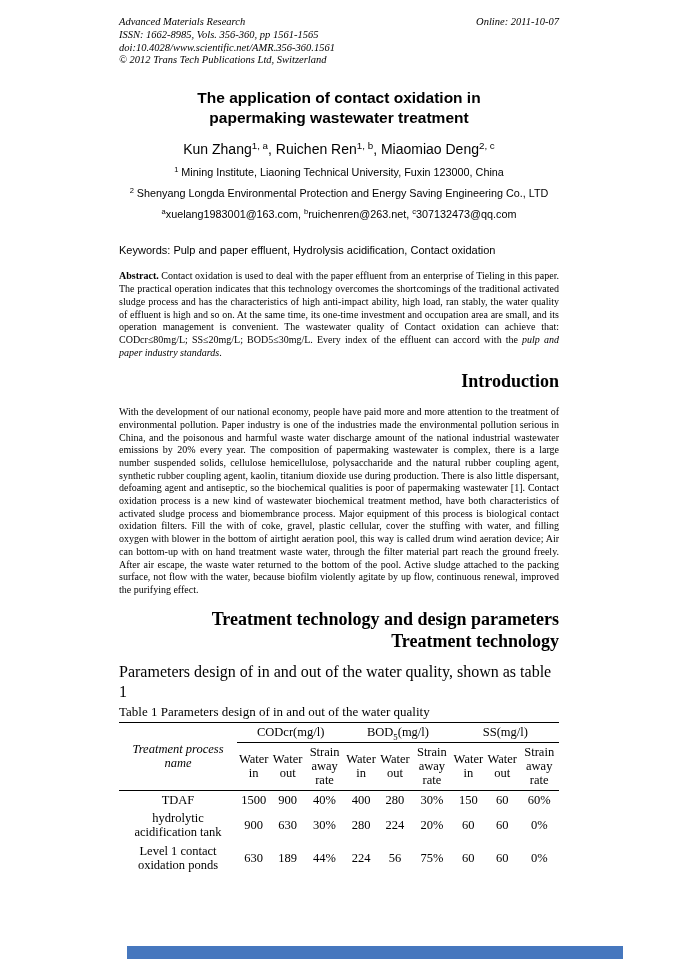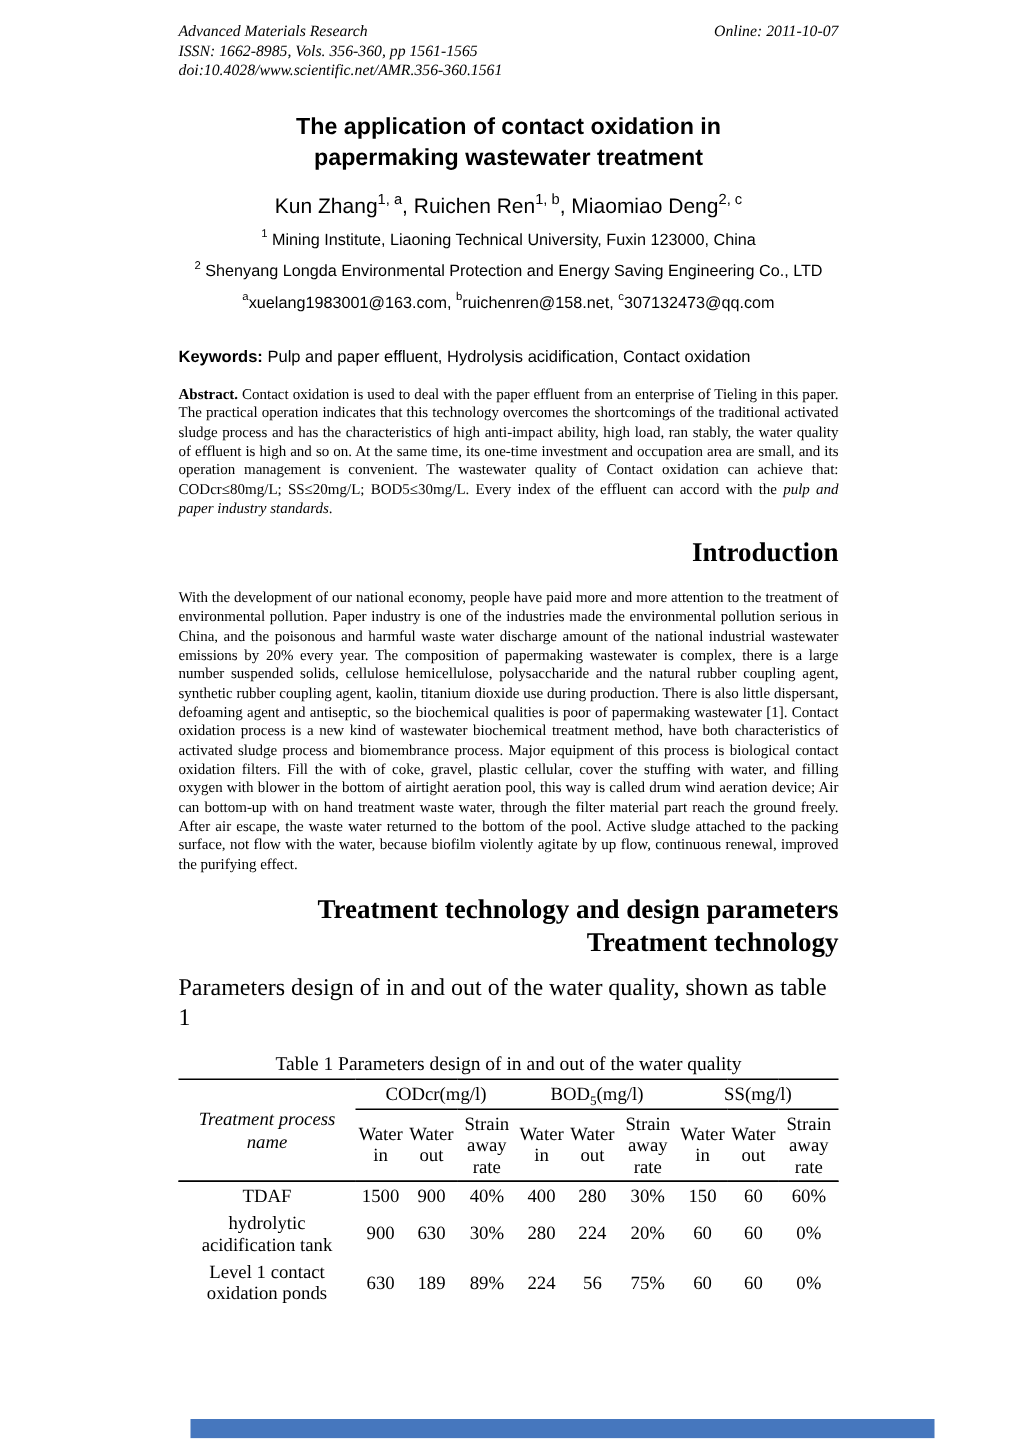--- a/index.html
+++ b/index.html
@@ -31,31 +31,31 @@
     font-family:"Liberation Sans", sans-serif;
     font-size:10.8px; text-align:center; margin-top:9px;
   }
   sup { font-size:70%; line-height:0;margin-top:12px; }
   sub { font-size:70%; line-height:0; }
   
   .keywords {
     font-family:"Liberation Sans", sans-serif;
     font-size:11px; margin-top:24px;
   }
-  .keywords .label { font-weight:bold; }
+  .keywords .label { font-weight:normal; }
   
   .abstract, .body-par {
     font-size:10px; line-height:1.27; text-align:justify; margin-top:14px;
   }
   .abstract .label { font-weight:bold; }
   .abstract .it { font-style:italic; }
   .section-h { font-size:18px; font-weight:bold; margin-top:12px;text-align:right; }
   .section-h.sub { margin-top:1px; padding-left:16px; }
   .lead-par { font-size:16px; line-height:1.27; margin-top:10px; }
-  .tbl-caption { font-size:13px; text-align:center; margin-top:12px; }
+  .tbl-caption { font-size:13px; text-align:left; margin-top:2px; }
   
   table.params {
     width:100%; border-collapse:collapse;
     font-size:12.5px; text-align:center; margin-top:2px;
     line-height:1.15;
   }
   table.params th, table.params td {
     font-weight:normal; padding:2px 1px; vertical-align:middle;
   }
   table.params col.c-proc { width:118px; }
@@ -76,37 +76,38 @@
 
 <div class="page">
 
   <header class="pub-header">
     <div class="row1">
       <span>Advanced Materials Research</span>
       <span>Online: 2011-10-07</span>
     </div>
     <div>ISSN: 1662-8985, Vols. 356-360, pp 1561-1565</div>
     <div>doi:10.4028/www.scientific.net/AMR.356-360.1561</div>
+    <div>© 2012 Trans Tech Publications Ltd, Switzerland</div>
   </header>
 
   <h1 class="title">The application of contact oxidation in papermaking wastewater treatment</h1>
 
   <div class="authors">
     <span>Kun Zhang</span><sup>1, a</sup><span>, </span><span>Ruichen Ren</span><sup>1, b</sup><span>, </span><span>Miaomiao Deng</span><sup>2, c</sup>
   </div>
 
   <div class="affil">
     <sup>1</sup><span> Mining Institute, Liaoning Technical University, Fuxin 123000, China</span>
   </div>
   <div class="affil">
     <sup>2</sup><span> Shenyang Longda Environmental Protection and Energy Saving Engineering Co., LTD</span>
   </div>
 
   <div class="emails">
-    <sup>a</sup><span>xuelang1983001@163.com, </span><sup>b</sup><span>ruichenren@158.net, </span><sup>c</sup><span>307132473@qq.com</span>
+    <sup>a</sup><span>xuelang1983001@163.com, </span><sup>b</sup><span>ruichenren@263.net, </span><sup>c</sup><span>307132473@qq.com</span>
   </div>
 
   <div class="keywords">
     <span class="label">Keywords:</span><span> Pulp and paper effluent, Hydrolysis acidification, Contact oxidation</span>
   </div>
 
   <div class="abstract">
     <span class="label">Abstract.</span><span> Contact oxidation is used to deal with the paper effluent from an enterprise of Tieling in this paper. The practical operation indicates that this technology overcomes the shortcomings of the traditional activated sludge process and has the characteristics of high anti-impact ability, high load, ran stably, the water quality of effluent is high and so on. At the same time, its one-time investment and occupation area are small, and its operation management is convenient. The wastewater quality of Contact oxidation can achieve that: CODcr≤80mg/L; SS≤20mg/L; BOD5≤30mg/L. Every index of the effluent can accord with the </span><span class="it">pulp and paper industry standards</span><span>.</span>
   </div>
 
@@ -177,21 +178,21 @@
           <td>224</td>
           <td>20%</td>
           <td>60</td>
           <td>60</td>
           <td>0%</td>
         </tr>
         <tr>
           <td class="proc">Level 1 contact oxidation ponds</td>
           <td>630</td>
           <td>189</td>
-          <td>89%</td>
+          <td>44%</td>
           <td>224</td>
           <td>56</td>
           <td>75%</td>
           <td>60</td>
           <td>60</td>
           <td>0%</td>
         </tr>
       </tbody>
   </table>
 

